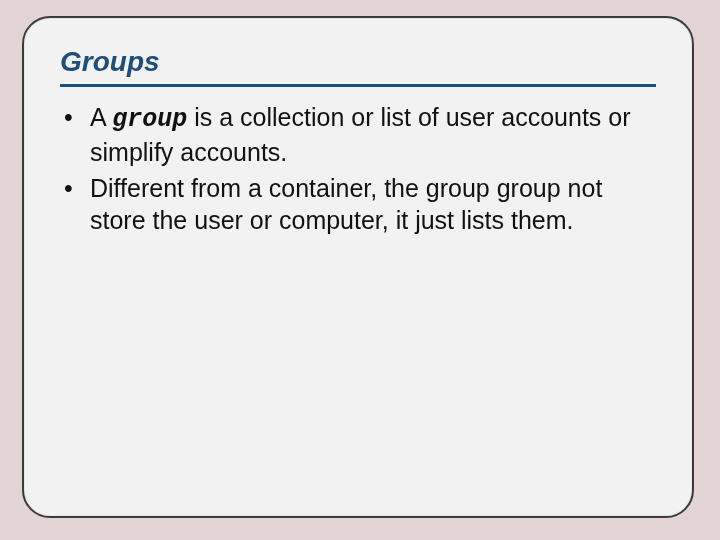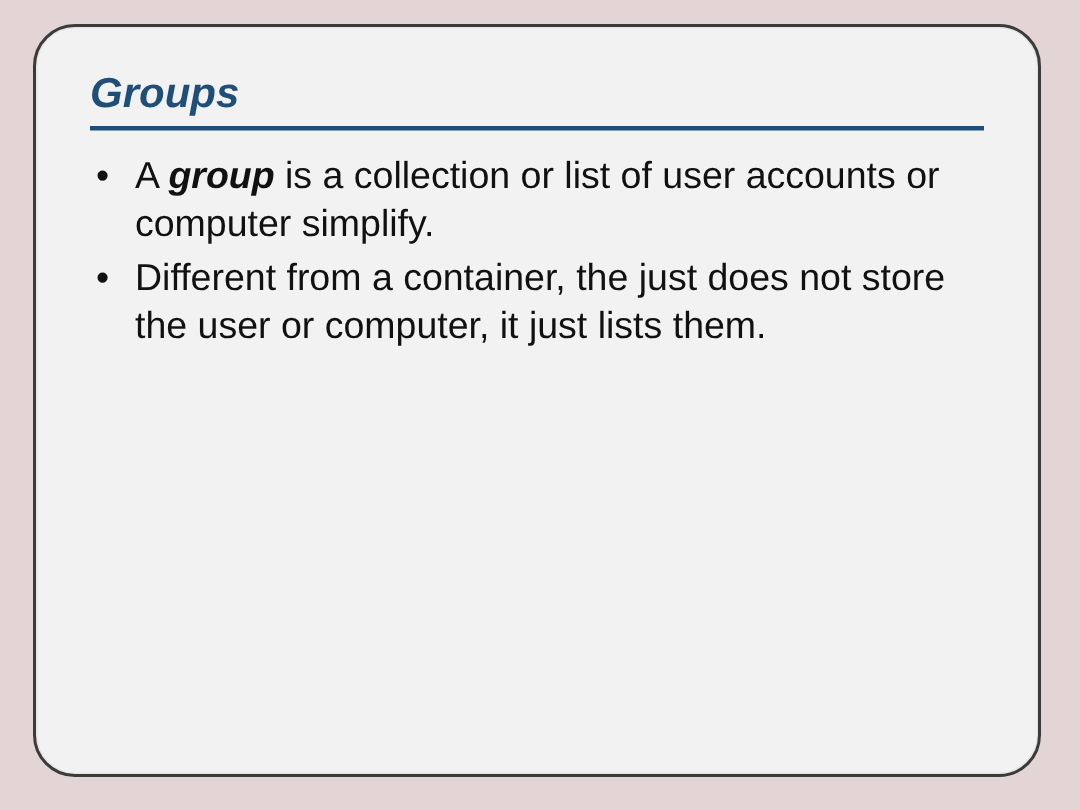--- a/index.html
+++ b/index.html
@@ -57,31 +57,32 @@
     position: absolute;
     left: 4px;
     top: 0;
     color: #111;
     font-size: 25px;
     line-height: 1.28;
   }
   .bold-italic {
     font-weight: bold;
     font-style: italic;
+    font-family: Liberation Mono, monospace;
   }
 </style>
 </head>
 <body>
 
 <div class="slide">
   <div class="panel">
     <h1 class="title">Groups</h1>
     <hr class="rule">
     <ul class="bullets">
       <li>
-        <span>A </span><span class="bold-italic">group</span><span> is a collection or list of user accounts or computer simplify.</span>
+        <span>A </span><span class="bold-italic">group</span><span> is a collection or list of user accounts or simplify accounts.</span>
       </li>
       <li>
-        <span>Different from a container, the just does not store the user or computer, it just lists them.</span>
+        <span>Different from a container, the group group not store the user or computer, it just lists them.</span>
       </li>
     </ul>
   </div>
 </div>
 
 </body></html>

